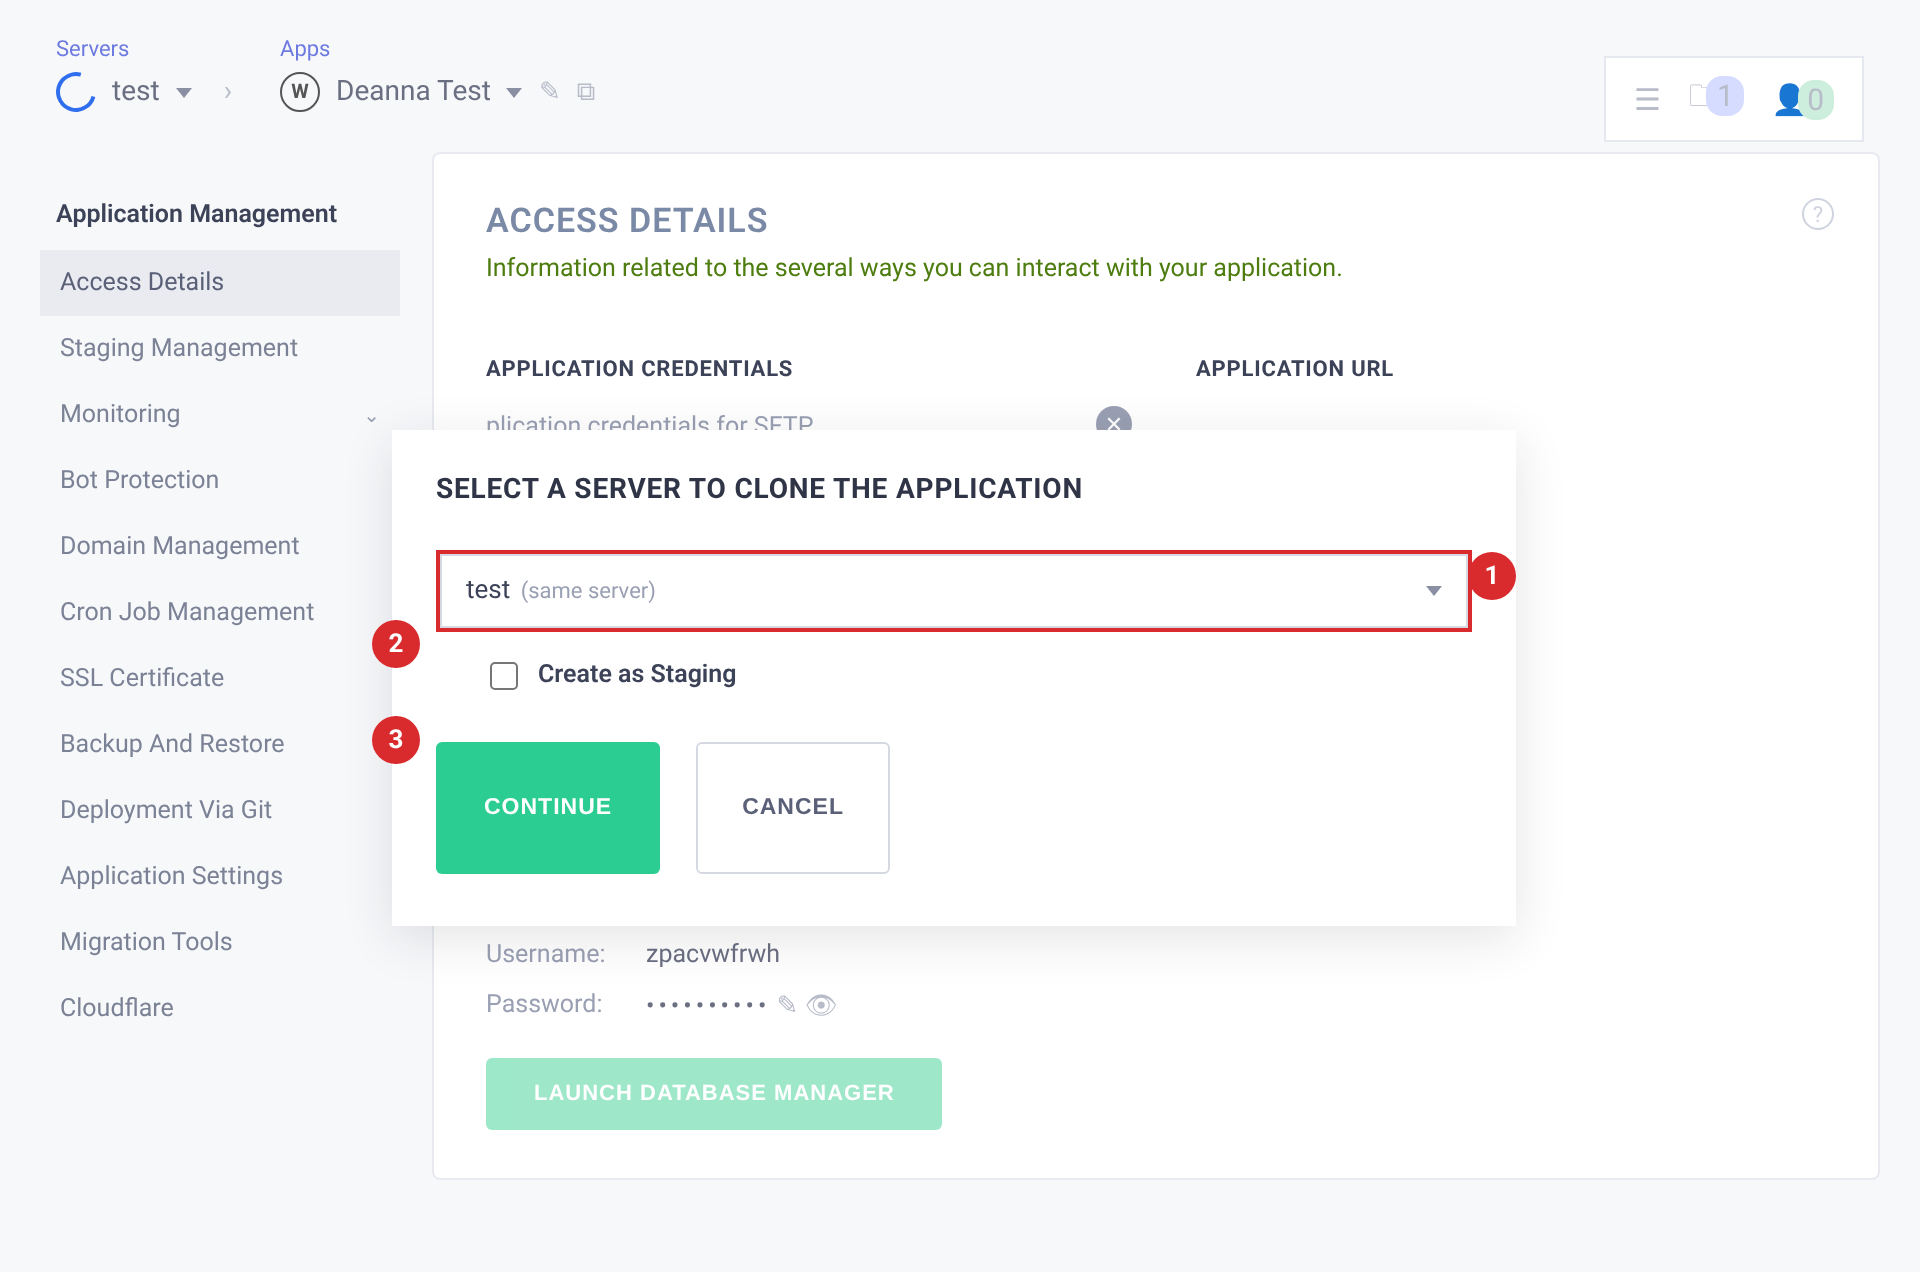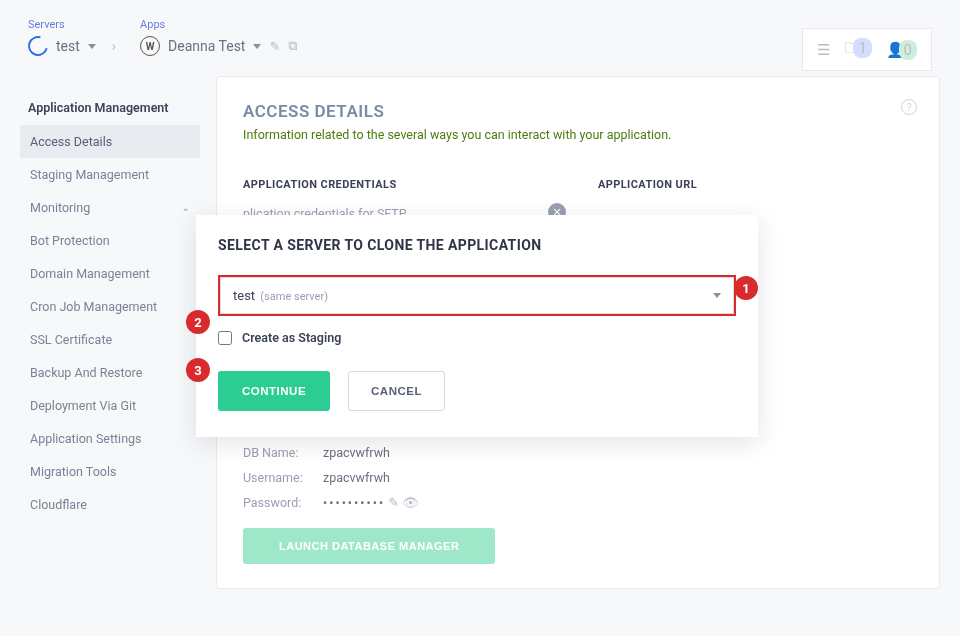--- a/index.html
+++ b/index.html
@@ -129,21 +129,21 @@
   .section2 { margin-top:170px;}
   .kv-grid {
     display:grid; grid-template-columns:80px auto; row-gap:10px;
     font-size:12.5px; color:#9aa0b3; margin-top:14px;
   }
   .kv-grid .v { color:#6b6f82;}
   .pw-dots { letter-spacing:2px;}
   .ghost-btn {
     margin-top:18px;
     background:#7ee0b8; color:#fff;
-    border:none; padding:12px 36px; font-size:11px; font-weight:700;
+    border:none; padding:12px 24px; font-size:11px; font-weight:700;
     letter-spacing:.5px; border-radius:3px; cursor:pointer;
     opacity:.75;
   }
 
   
   .dialog {
     position:absolute;
     left:196px; top:215px;
     width:562px;
     background:#fff;
@@ -178,31 +178,32 @@
     font-size:13px;
     z-index:25;
   }
   .callout.c1{ left:734px; top:276px;}
   .callout.c2{ left:186px; top:310px;}
   .callout.c3{ left:186px; top:358px;}
   .check-row{
     display:flex; align-items:center; gap:10px;
     font-size:12.5px; font-weight:600; color:#3c4257;
     margin-top:14px;
+    margin-left:27px;
   }
   .check-row input{width:14px;height:14px;}
   .btn-row{display:flex; gap:18px; margin-top:26px;}
   .btn-primary{
     background:#2ccd92;color:#fff;border:none;
     padding:12px 24px;font-size:11.5px;font-weight:700;letter-spacing:.5px;
     border-radius:3px;cursor:pointer;
   }
   .btn-secondary{
     background:#fff;border:1px solid #d6d9e2;color:#5a6077;
-    padding:13px 22px;font-size:11.5px;font-weight:700;letter-spacing:.5px;
+    padding:26px 22px;font-size:11.5px;font-weight:700;letter-spacing:.5px;
     border-radius:3px;cursor:pointer;
   }
 </style>
 </head>
 <body>
 
 <div class="topbar">
   <div class="crumb-block">
     <div class="crumb-label">Servers</div>
     <div class="crumb-value-row">

